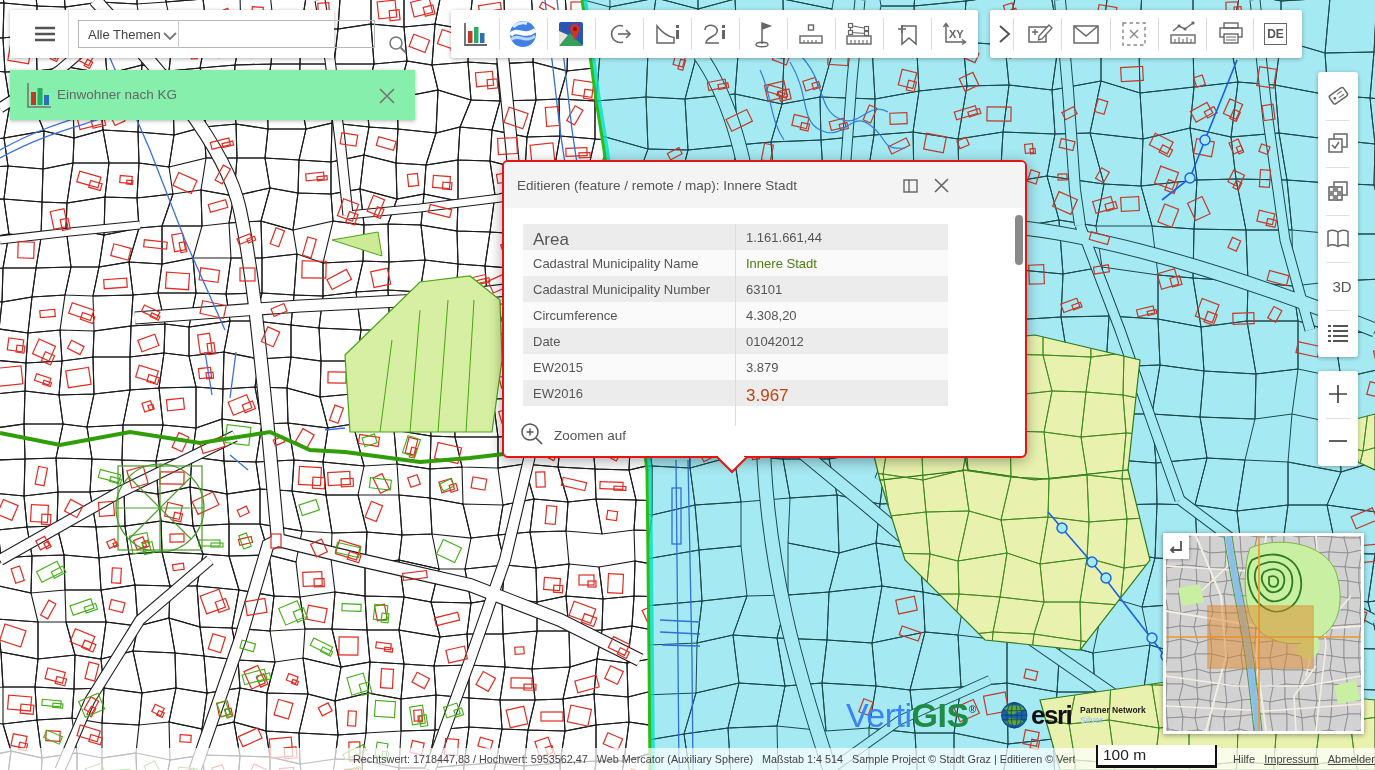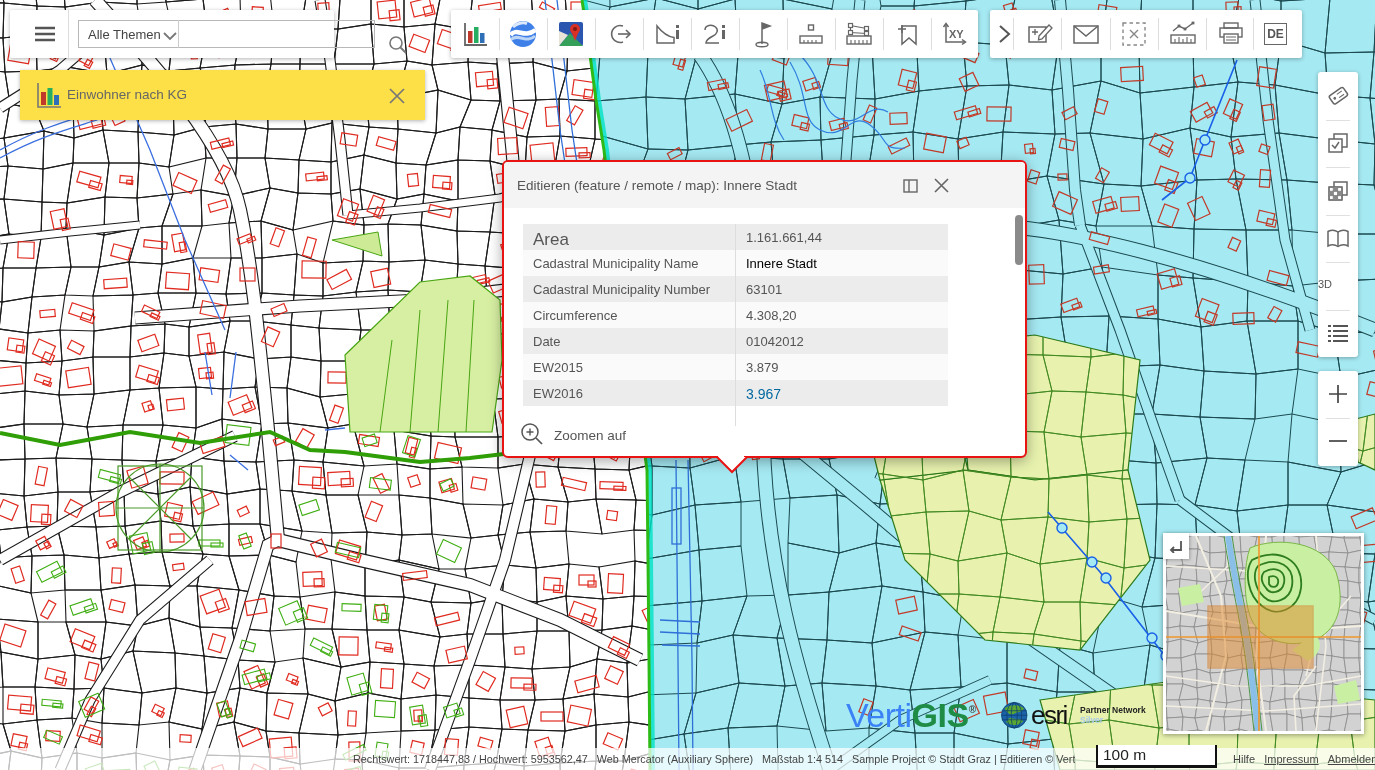--- a/index.html
+++ b/index.html
@@ -1885,21 +1885,21 @@
 <div style="position:absolute;left:78px;top:17px;font-size:13px;color:#444">Alle Themen</div>
 <svg width="14" height="9" style="position:absolute;left:153px;top:22px">
       <path d="M1 1 L7 7 L13 1" stroke="#777" stroke-width="1.8" fill="none"></path>
     </svg>
 <div style="position:absolute;left:168px;top:10px;width:1px;height:28px;background:#ccc"></div>
 <svg width="20" height="20" style="position:absolute;left:378px;top:25px">
       <circle cx="8" cy="8" r="6" stroke="#777" stroke-width="1.6" fill="none"></circle>
       <path d="M12.5 12.5 L18 18" stroke="#777" stroke-width="1.8"></path>
     </svg>
 </div>
-<div class="shadow" style="position:absolute;left:20px;top:70px;width:405px;height:50px;background:#fde047">
+<div class="shadow" style="position:absolute;left:10px;top:70px;width:405px;height:50px;background:#86efac">
 <svg width="26" height="26" style="position:absolute;left:16px;top:12px">
       <path d="M2 1 L2 25 L25 25" stroke="#777" stroke-width="1.6" fill="none"></path>
       <rect x="5" y="10" width="5" height="13" fill="#c0392b"></rect>
       <rect x="11.5" y="6" width="5" height="17" fill="#27ae60"></rect>
       <rect x="18" y="13" width="5" height="10" fill="#2e6fb8"></rect>
     </svg>
 <div style="position:absolute;left:47px;top:17px;font-size:13.5px;color:#666">Einwohner nach KG</div>
 <svg width="16" height="16" style="position:absolute;left:369px;top:18px">
       <path d="M1 1 L15 15 M15 1 L1 15" stroke="#777" stroke-width="1.7"></path>
     </svg>
@@ -2044,21 +2044,21 @@
       <path d="M3 8 h13 v13 h-13 Z M3 12.3 h13 M3 16.6 h13 M7.3 8 v13 M11.6 8 v13" stroke="#777" stroke-width="0.9" fill="none"></path>
       <rect x="7.3" y="8" width="4.3" height="4.3" fill="#888"></rect>
       <rect x="3" y="12.3" width="4.3" height="4.3" fill="#888"></rect>
       <rect x="11.6" y="12.3" width="4.4" height="4.3" fill="#888"></rect>
       <rect x="7.3" y="16.6" width="4.3" height="4.4" fill="#888"></rect>
     </svg>
     <svg width="26" height="24" style="position:absolute;left:7px;top:155px">
       <path d="M13 5 C 10 3,6 3,3 4.5 L3 19 C 6 17.5,10 17.5,13 19.5 C 16 17.5,20 17.5,23 19 L23 4.5 C 20 3,16 3,13 5 Z" stroke="#666" stroke-width="1.5" fill="none"></path>
       <path d="M13 5 L13 19.5" stroke="#666" stroke-width="1.5"></path>
     </svg>
-    <div style="position:absolute;left:0;top:206px;width:48px;font-size:11px;color:#555">3D</div>
+    <div style="position:absolute;left:0;top:206px;width:48px;text-align:center;font-size:15px;color:#555">3D</div>
     <svg width="24" height="24" style="position:absolute;left:8px;top:249px">
       <path d="M7 5 h15 M7 10 h15 M7 15 h15 M7 20 h15" stroke="#555" stroke-width="1.8"></path>
       <path d="M2 5 h3 M2 10 h3 M2 15 h3 M2 20 h3" stroke="#555" stroke-width="1.8"></path>
     </svg>
   </div>
 <div class="shadow" style="position:absolute;left:1318px;top:371px;width:40px;height:95px;background:#fff;border-radius:3px">
     <div style="position:absolute;left:8px;top:47px;width:24px;height:1px;background:#e0e0e0"></div>
     <svg width="20" height="20" style="position:absolute;left:10px;top:13px">
       <path d="M10 1 L10 19 M1 10 L19 10" stroke="#444" stroke-width="1.7"></path>
     </svg>
@@ -2074,36 +2074,36 @@
       <path d="M6 1 L6 13" stroke="#666" stroke-width="1.4"></path>
     </svg>
     <svg width="15" height="15" style="position:absolute;left:430px;top:16px">
       <path d="M1 1 L14 14 M14 1 L1 14" stroke="#666" stroke-width="1.6"></path>
     </svg>
     <div style="position:absolute;left:19px;top:62px;width:425px;height:26px;background:#ececec"></div>
     <div style="position:absolute;left:29px;top:68px;font-size:17px;color:#555">Area</div>
     <div style="position:absolute;left:242px;top:68px;font-size:13px;color:#555">1.161.661,44</div>
     <div style="position:absolute;left:19px;top:88px;width:425px;height:26px;background:#fafafa"></div>
     <div style="position:absolute;left:29px;top:94px;font-size:13px;color:#555">Cadastral Municipality Name</div>
-    <div style="position:absolute;left:242px;top:94px;font-size:13px;color:#000000">Innere Stadt</div>
+    <div style="position:absolute;left:242px;top:94px;font-size:13px;color:#4d7c0f">Innere Stadt</div>
     <div style="position:absolute;left:19px;top:114px;width:425px;height:26px;background:#ececec"></div>
     <div style="position:absolute;left:29px;top:120px;font-size:13px;color:#555">Cadastral Municipality Number</div>
     <div style="position:absolute;left:242px;top:120px;font-size:13px;color:#555">63101</div>
     <div style="position:absolute;left:19px;top:140px;width:425px;height:26px;background:#fafafa"></div>
     <div style="position:absolute;left:29px;top:146px;font-size:13px;color:#555">Circumference</div>
     <div style="position:absolute;left:242px;top:146px;font-size:13px;color:#555">4.308,20</div>
     <div style="position:absolute;left:19px;top:166px;width:425px;height:26px;background:#ececec"></div>
     <div style="position:absolute;left:29px;top:172px;font-size:13px;color:#555">Date</div>
     <div style="position:absolute;left:242px;top:172px;font-size:13px;color:#555">01042012</div>
     <div style="position:absolute;left:19px;top:192px;width:425px;height:26px;background:#fafafa"></div>
     <div style="position:absolute;left:29px;top:198px;font-size:13px;color:#555">EW2015</div>
     <div style="position:absolute;left:242px;top:198px;font-size:13px;color:#555">3.879</div>
     <div style="position:absolute;left:19px;top:218px;width:425px;height:26px;background:#ececec"></div>
     <div style="position:absolute;left:29px;top:224px;font-size:13px;color:#555">EW2016</div>
-    <div style="position:absolute;left:242px;top:224px;font-size:14px;color:#0369a1">3.967</div>
+    <div style="position:absolute;left:242px;top:224px;font-size:17px;color:#c2410c">3.967</div>
     <div style="position:absolute;left:231px;top:62px;width:1px;height:202px;background:#ddd"></div>
     <div style="position:absolute;right:2px;top:53px;width:8px;height:50px;background:#8a8a8a;border-radius:4px"></div>
     <svg width="24" height="24" style="position:absolute;left:16px;top:260px">
       <circle cx="10" cy="10" r="8" stroke="#555" stroke-width="1.5" fill="none"></circle>
       <path d="M10 6.5 v7 M6.5 10 h7" stroke="#555" stroke-width="1.4"></path>
       <path d="M16 16 L22 22" stroke="#555" stroke-width="1.7"></path>
     </svg>
     <div style="position:absolute;left:50px;top:266px;font-size:13.5px;color:#555">Zoomen auf</div>
   </div>
 <svg width="34" height="20" style="position:absolute;left:715px;top:455px;z-index:5">
@@ -2116,21 +2116,21 @@
     <circle cx="19" cy="19" r="17" fill="#1a63a8"></circle>
     <path d="M6 10 C 12 4,26 4,32 10 C 28 16,24 14,19 17 C 13 20,9 15,6 10 Z" fill="#5aa832"></path>
     <path d="M8 28 C 14 34,26 33,31 27 C 26 22,20 25,16 23 C 12 21,10 25,8 28 Z" fill="#5aa832"></path>
     <g stroke="#0d3e6e" stroke-width="1" fill="none">
       <ellipse cx="19" cy="19" rx="17" ry="17"></ellipse>
       <ellipse cx="19" cy="19" rx="10" ry="17"></ellipse>
       <ellipse cx="19" cy="19" rx="4" ry="17"></ellipse>
       <path d="M2.5 13 h33 M2 19 h34 M2.5 25 h33"></path>
     </g>
   </svg>
-<div style="position:absolute;left:1031px;top:700px;font-size:26px;font-weight:normal;color:#111;letter-spacing:-1.5px">esri</div>
+<div style="position:absolute;left:1031px;top:700px;font-size:26px;font-weight:bold;color:#111;letter-spacing:-1.5px">esri</div>
 <div style="position:absolute;left:1080px;top:706px;font-size:8.5px;font-weight:bold;color:#222;line-height:9.5px">Partner Network<br><span style="color:#a8c8ea">Silver</span></div>
 <div style="position:absolute;left:0;top:748px;width:1375px;height:22px;background:rgba(255,255,255,0.72)"></div>
 <div style="position:absolute;left:353px;top:753px;font-size:10.8px;color:#444;width:722px;white-space:nowrap;overflow:hidden">Rechtswert: 1718447,83 / Hochwert: 5953562,47&nbsp;&nbsp; Web Mercator (Auxiliary Sphere)&nbsp;&nbsp; Maßstab 1:4 514&nbsp;&nbsp; Sample Project © Stadt Graz | Editieren © VertiGIS ...</div>
 <div style="position:absolute;left:1096px;top:745px;width:121px;height:23px;background:#fff;border-left:2.5px solid #111;border-bottom:3px solid #111;border-right:2.5px solid #111"></div>
 <div style="position:absolute;left:1103px;top:746px;font-size:15.5px;color:#222">100 m</div>
 <div style="position:absolute;left:1233px;top:753px;font-size:11px;color:#444"><span style="">Hilfe</span>&nbsp;&nbsp;&nbsp;<span style="text-decoration:underline">Impressum</span>&nbsp;&nbsp;&nbsp;<span style="text-decoration:underline">Abmelden</span></div>
 <div style="position:absolute;left:1163px;top:533px;width:201px;height:201px;background:#fff;box-shadow:0 1px 5px rgba(0,0,0,0.4)">
     <svg width="195" height="195" viewBox="0 0 195 195" style="position:absolute;left:3px;top:3px">
       <rect width="195" height="195" fill="#efe9dc"></rect>
       <path d="M-16 -17 L-1 -13 L-1 0 L-15 2Z" fill="#d2d2d2" stroke="#8a8a8a" stroke-width="0.8"></path>

